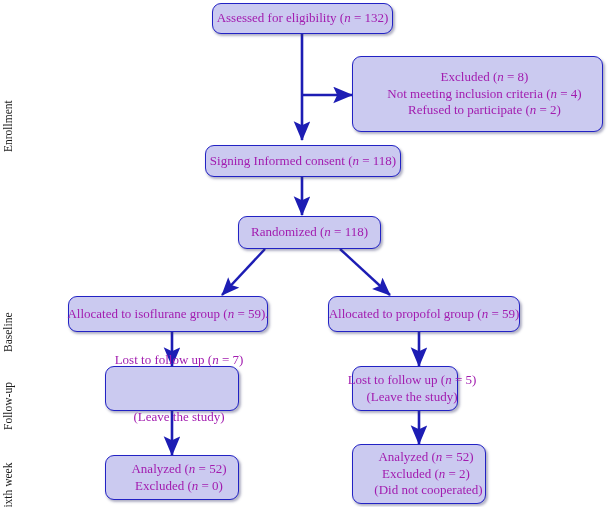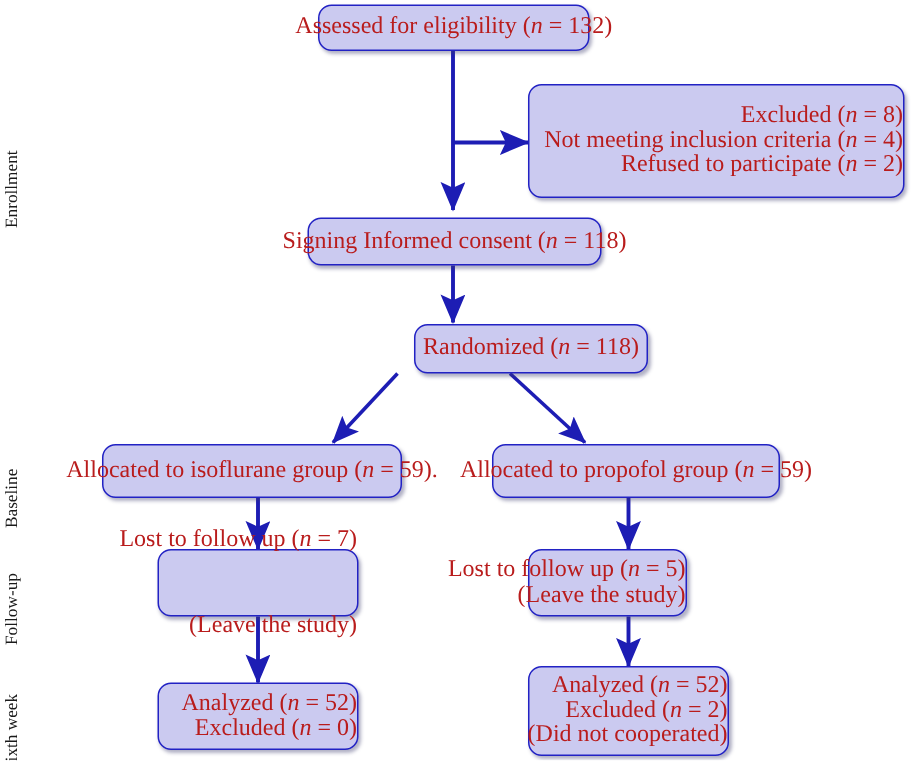--- a/index.html
+++ b/index.html
@@ -30,30 +30,30 @@
   .node {
     position: absolute;
     box-sizing: border-box;
     background: #cbcaf0;
     border: 1.6px solid #2222c4;
     border-radius: 9px;
     box-shadow: 1.5px 2px 2.5px rgba(60,60,110,0.40);
     display: flex;
     flex-direction: column;
     justify-content: center;
-    font-size: 16px;
+    font-size: 13px;
     line-height: 16.5px;
-    color: #b91c1c;
+    color: #a21caf;
   }
   .node.center {
     align-items: center;
     text-align: center;
   }
   .node.left {
-    align-items: flex-end;
+    align-items: center;
     text-align: left;
     padding-left: 14px;
   }
   .node .line {
     white-space: nowrap;
   }
   .node .line.indent {
     padding-left: 5px;
   }
   i.v {
@@ -113,21 +113,21 @@
   <div class="node left" style="left:352px; top:56px; width:251px; height:76px;">
     <div class="line">Excluded (<i class="v">n</i> = 8)</div>
     <div class="line">Not meeting inclusion criteria  (<i class="v">n</i> = 4)</div>
     <div class="line">Refused to participate  (<i class="v">n</i> = 2)</div>
   </div>
 
   <div class="node center" style="left:205px; top:145px; width:196px; height:32px;">
     <div class="line">Signing Informed consent (<i class="v">n</i> = 118)</div>
   </div>
 
-  <div class="node center" style="left:238px; top:216px; width:156px; height:33px;margin-left:38px;">
+  <div class="node center" style="left:238px; top:216px; width:143px; height:33px;">
     <div class="line">Randomized (<i class="v">n</i> = 118)</div>
   </div>
 
   <div class="node center" style="left:68px; top:296px; width:200px; height:36px;">
     <div class="line">Allocated to isoflurane group (<i class="v">n</i> = 59).</div>
   </div>
 
   <div class="node center" style="left:328px; top:296px; width:192px; height:36px;">
     <div class="line">Allocated to propofol group (<i class="v">n</i> = 59)</div>
   </div>

